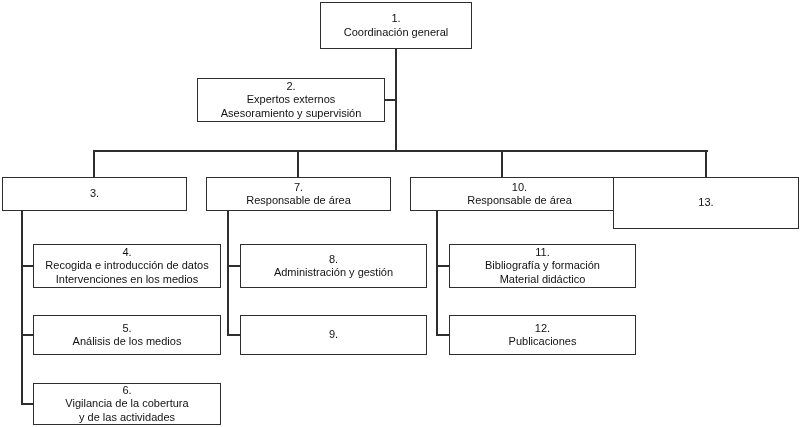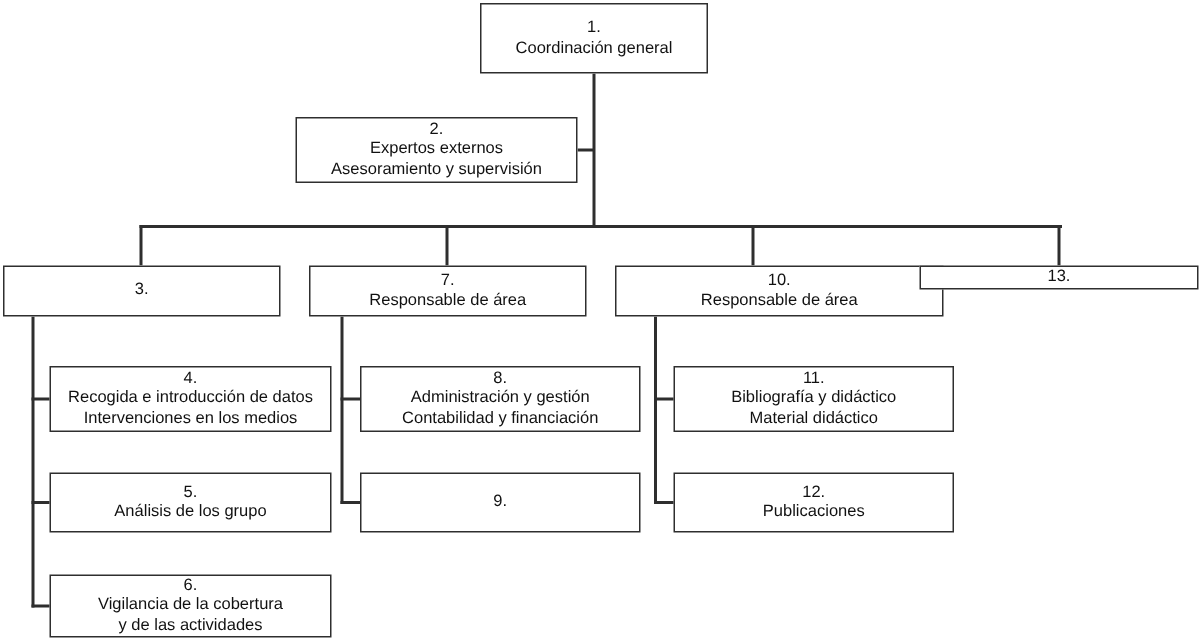--- a/index.html
+++ b/index.html
@@ -29,21 +29,21 @@
   .line {
     position: absolute;
     background: #2e2e2e;
   }
   
   #n1  { left: 320px; top: 2px;   width: 152px; height: 47px; }
   #n2  { left: 197px; top: 78px;  width: 188px; height: 44px; }
   #n3  { left: 2px;   top: 177px; width: 185px; height: 34px; }
   #n7  { left: 206px; top: 177px; width: 185px; height: 34px; }
   #n10 { left: 410px; top: 177px; width: 219px; height: 34px; }
-  #n13 { left: 613px; top: 177px; width: 186px; height: 16px; }
+  #n13 { left: 613px; top: 177px; width: 186px; height: 52px; }
   #n4  { left: 33px;  top: 244px; width: 188px; height: 44px; }
   #n5  { left: 33px;  top: 315px; width: 188px; height: 40px; }
   #n6  { left: 33px;  top: 383px; width: 188px; height: 42px; }
   #n8  { left: 240px; top: 244px; width: 187px; height: 44px; }
   #n9  { left: 240px; top: 315px; width: 187px; height: 40px; }
   #n11 { left: 449px; top: 244px; width: 187px; height: 44px; text-align: right; }
   #n12 { left: 449px; top: 315px; width: 187px; height: 40px; text-align: right; }
 </style>
 </head>
 <body>
@@ -98,42 +98,41 @@
   </div>
 
   <div class="node" id="n4">
     <div>4.</div>
     <div>Recogida e introducción de datos</div>
     <div>Intervenciones en los medios</div>
   </div>
 
   <div class="node" id="n5">
     <div>5.</div>
-    <div>Análisis de los grupo</div>
+    <div>Análisis de los medios</div>
   </div>
 
   <div class="node" id="n6">
     <div>6.</div>
     <div>Vigilancia de la cobertura</div>
     <div>y de las actividades</div>
   </div>
 
   <div class="node" id="n8">
     <div>8.</div>
     <div>Administración y gestión</div>
-    <div>Contabilidad y financiación</div>
   </div>
 
   <div class="node" id="n9">
     <div>9.</div>
   </div>
 
   <div class="node" id="n11">
     <div>11.</div>
-    <div>Bibliografía y didáctico</div>
+    <div>Bibliografía y formación</div>
     <div>Material didáctico</div>
   </div>
 
   <div class="node" id="n12">
     <div>12.</div>
     <div>Publicaciones</div>
   </div>
 
 </div>
 

